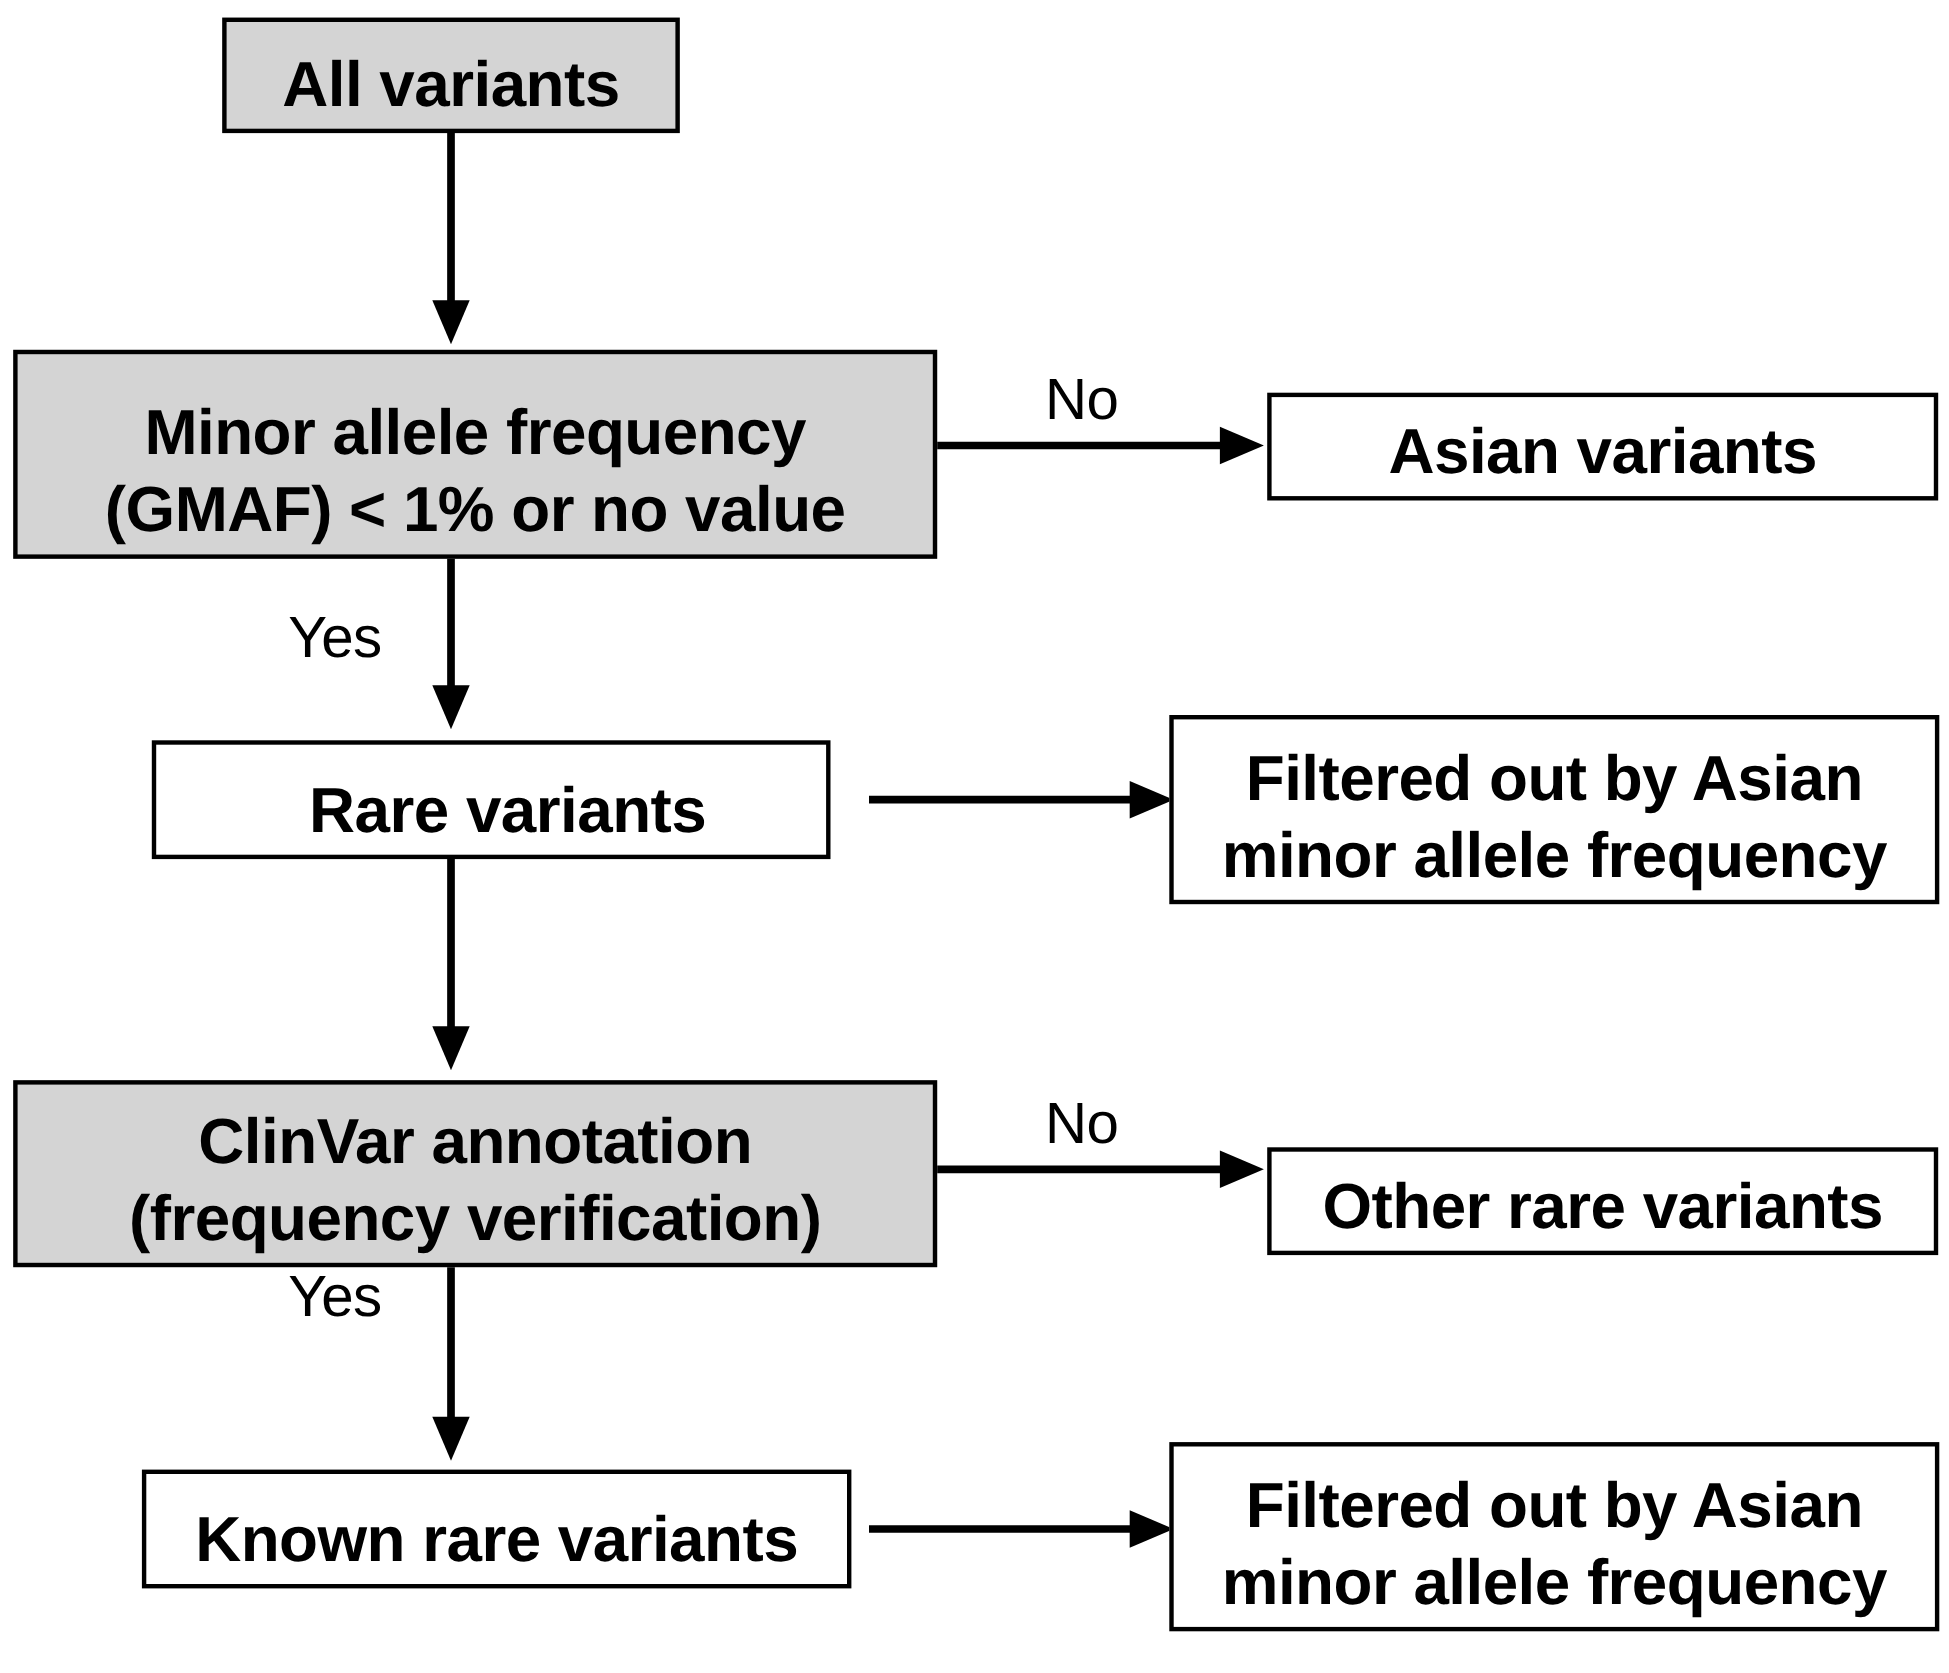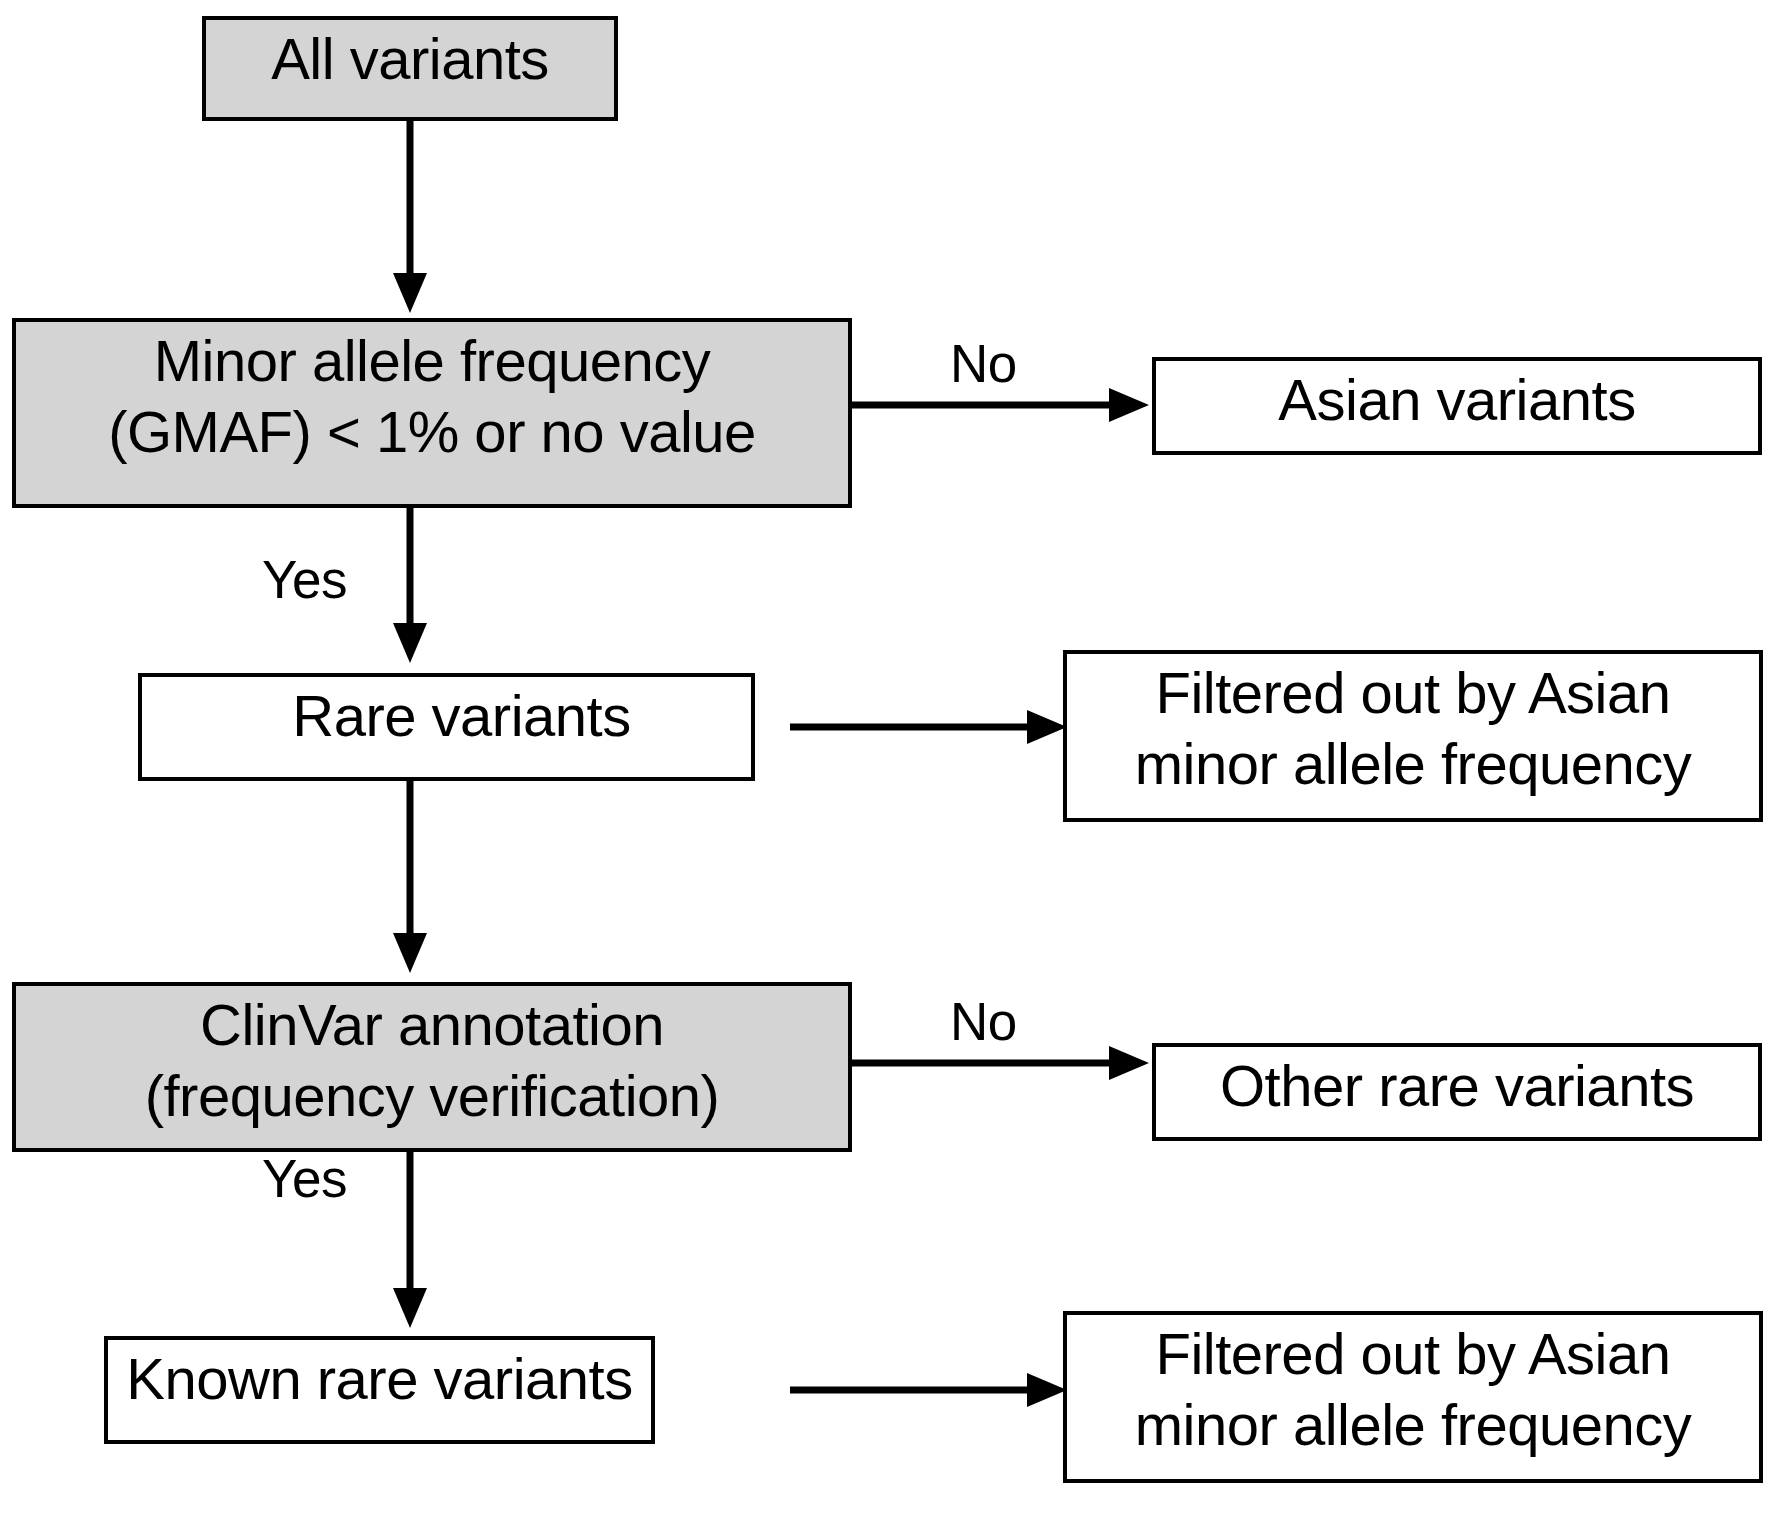--- a/index.html
+++ b/index.html
@@ -17,27 +17,28 @@
     height: 1521px;
     background: #ffffff;
     overflow: hidden;
   }
   .node {
     position: absolute;
     box-sizing: border-box;
     border: 4px solid #000000;
     background: #ffffff;
     display: flex;
-    align-items: flex-start;
+    align-items: flex-end;
     justify-content: center;
     text-align: center;
     font-size: 58px;
     line-height: 1.22;
     letter-spacing: -0.5px;
     padding: 4px 10px;
+    font-weight: bold;
   }
   .node.shaded {
     background: #d4d4d4;
   }
   .node .txt {
     display: block;
     white-space: pre-line;
   }
   .edge-label {
     position: absolute;
@@ -136,21 +137,21 @@
   </div>
 
   <div class="arrow" style="left:390px; top:1152px; width:40px; height:180px;">
     <svg width="40" height="180" viewBox="0 0 40 180">
       <line x1="20" y1="0" x2="20" y2="148" stroke="#000" stroke-width="7"></line>
       <polygon points="20,176 3,136 37,136" fill="#000"></polygon>
     </svg>
   </div>
   <div class="edge-label" style="left:262px; top:1152px;">Yes</div>
 
-  <div class="node" style="left:104px; top:1336px; width:551px; height:108px;">
+  <div class="node" style="left:129px; top:1336px; width:645px; height:108px;">
     <span class="txt">Known rare variants</span>
   </div>
 
   <div class="arrow" style="left:790px; top:1370px; width:280px; height:40px;">
     <svg width="280" height="40" viewBox="0 0 280 40">
       <line x1="0" y1="20" x2="248" y2="20" stroke="#000" stroke-width="7"></line>
       <polygon points="277,20 237,3 237,37" fill="#000"></polygon>
     </svg>
   </div>
 

